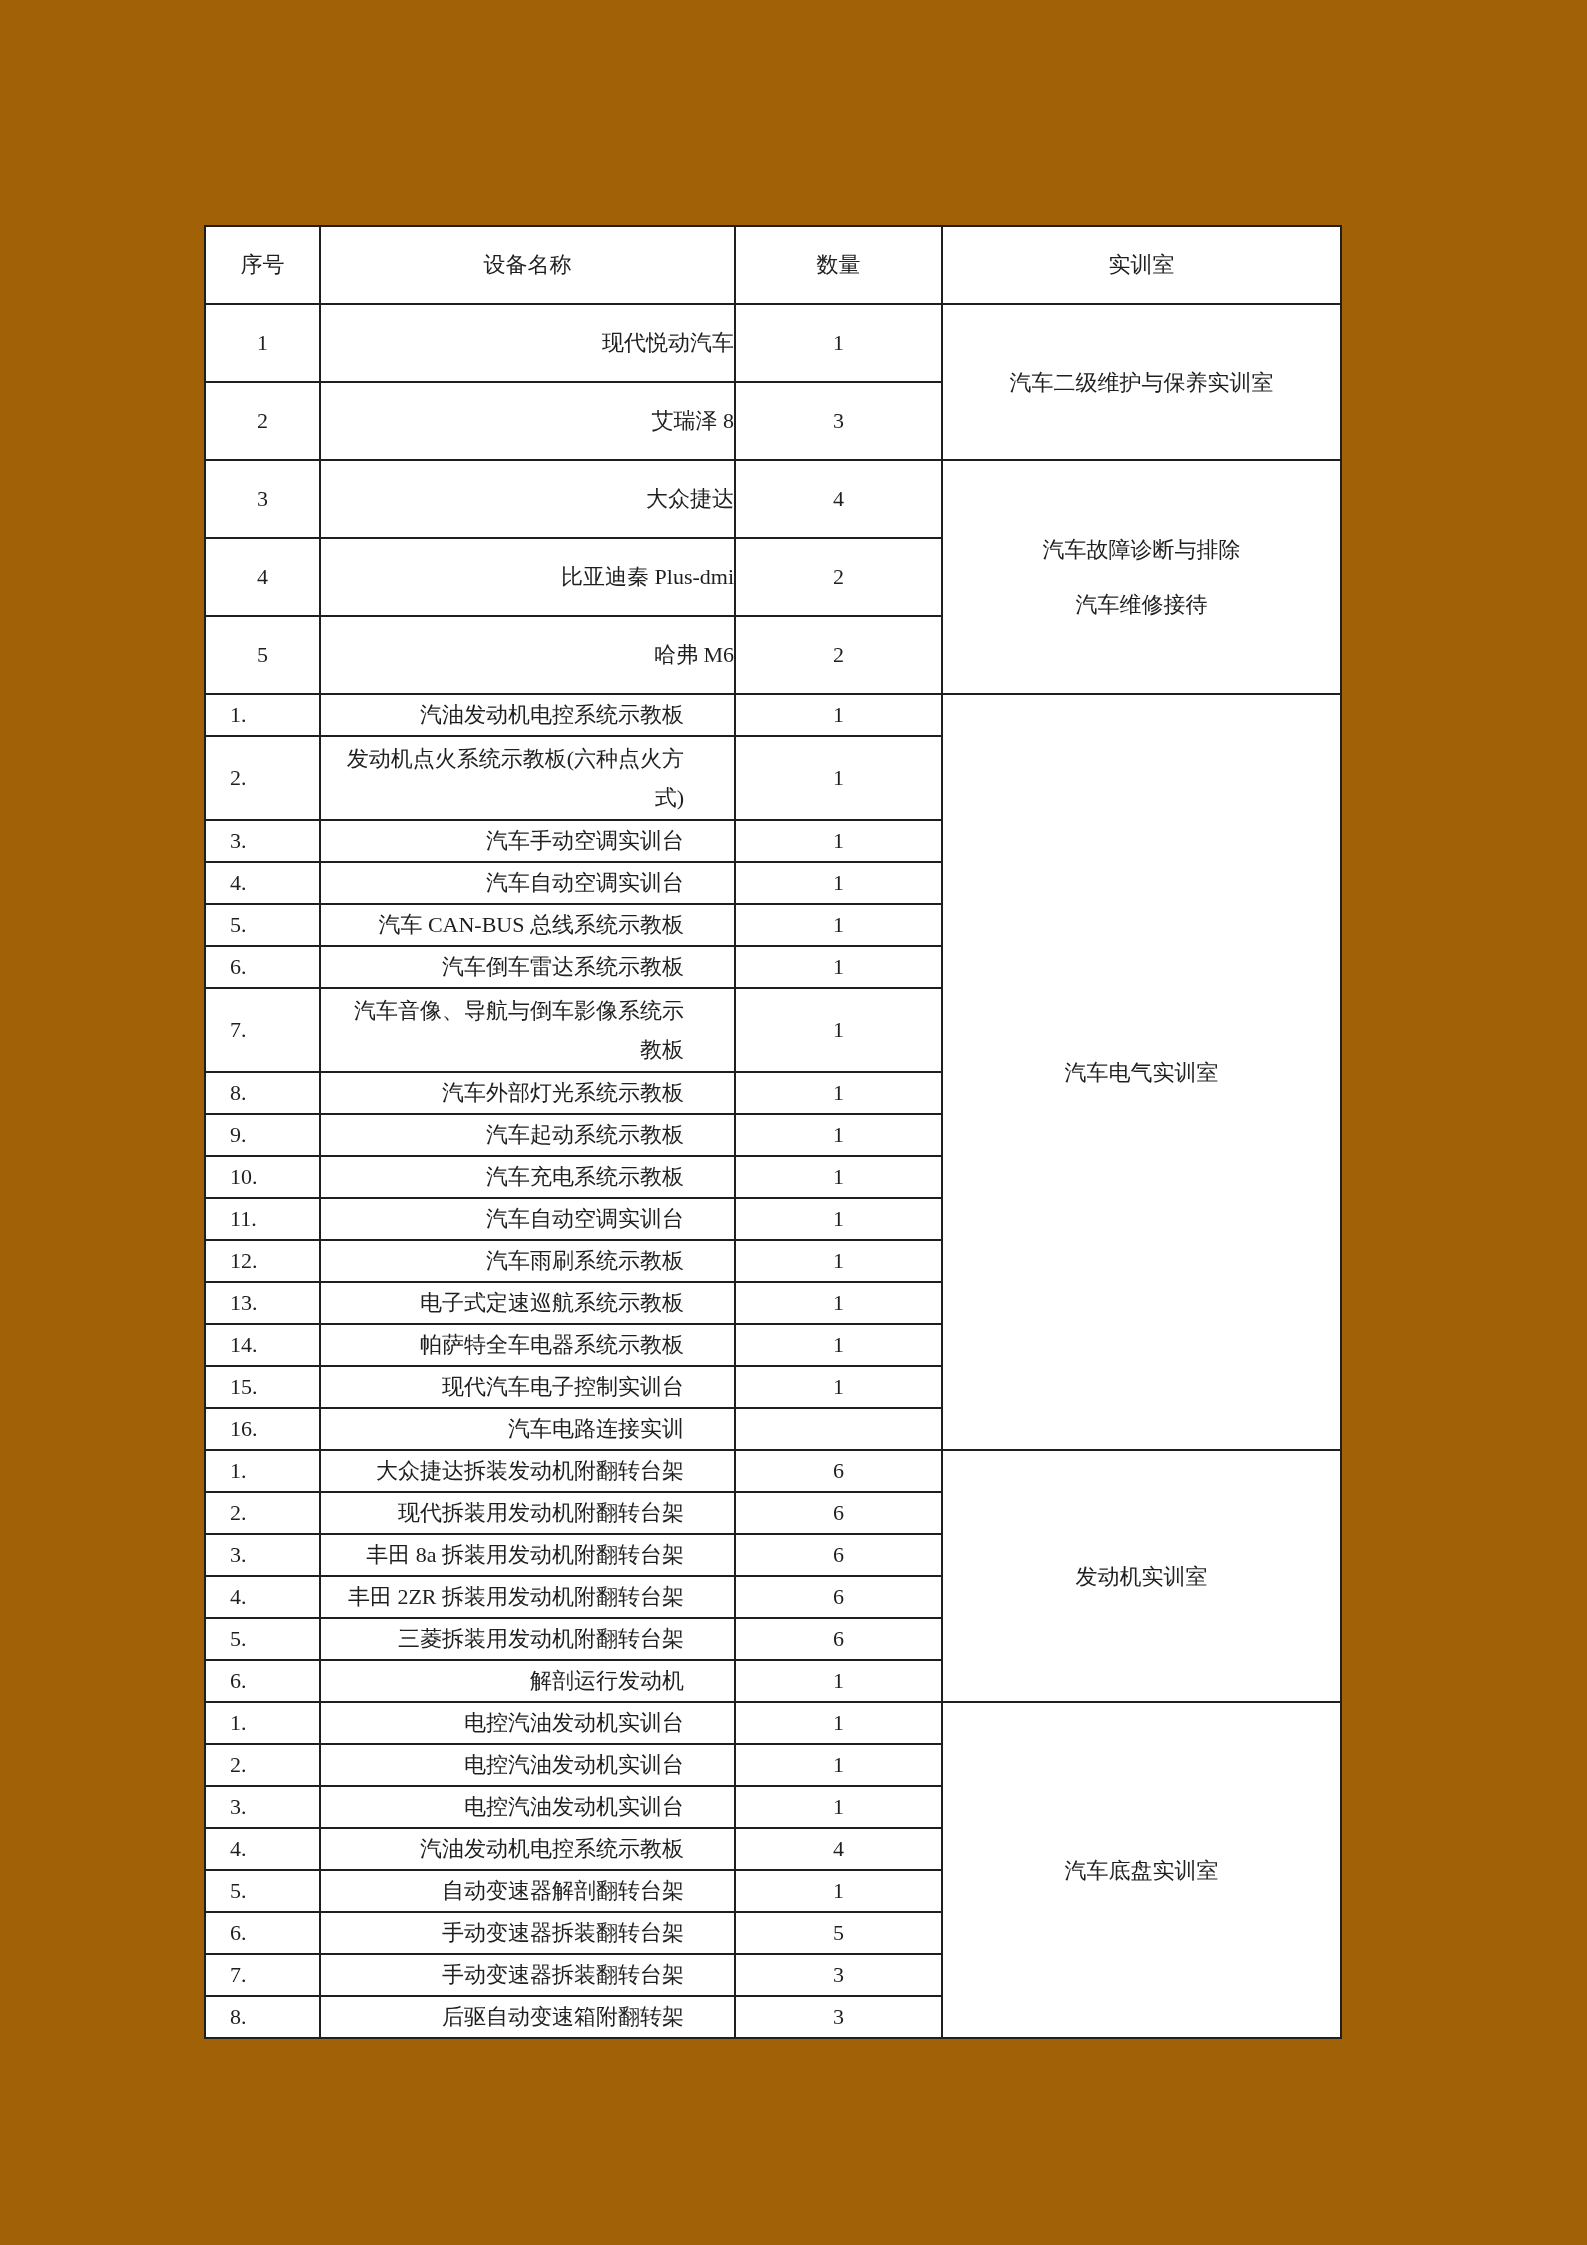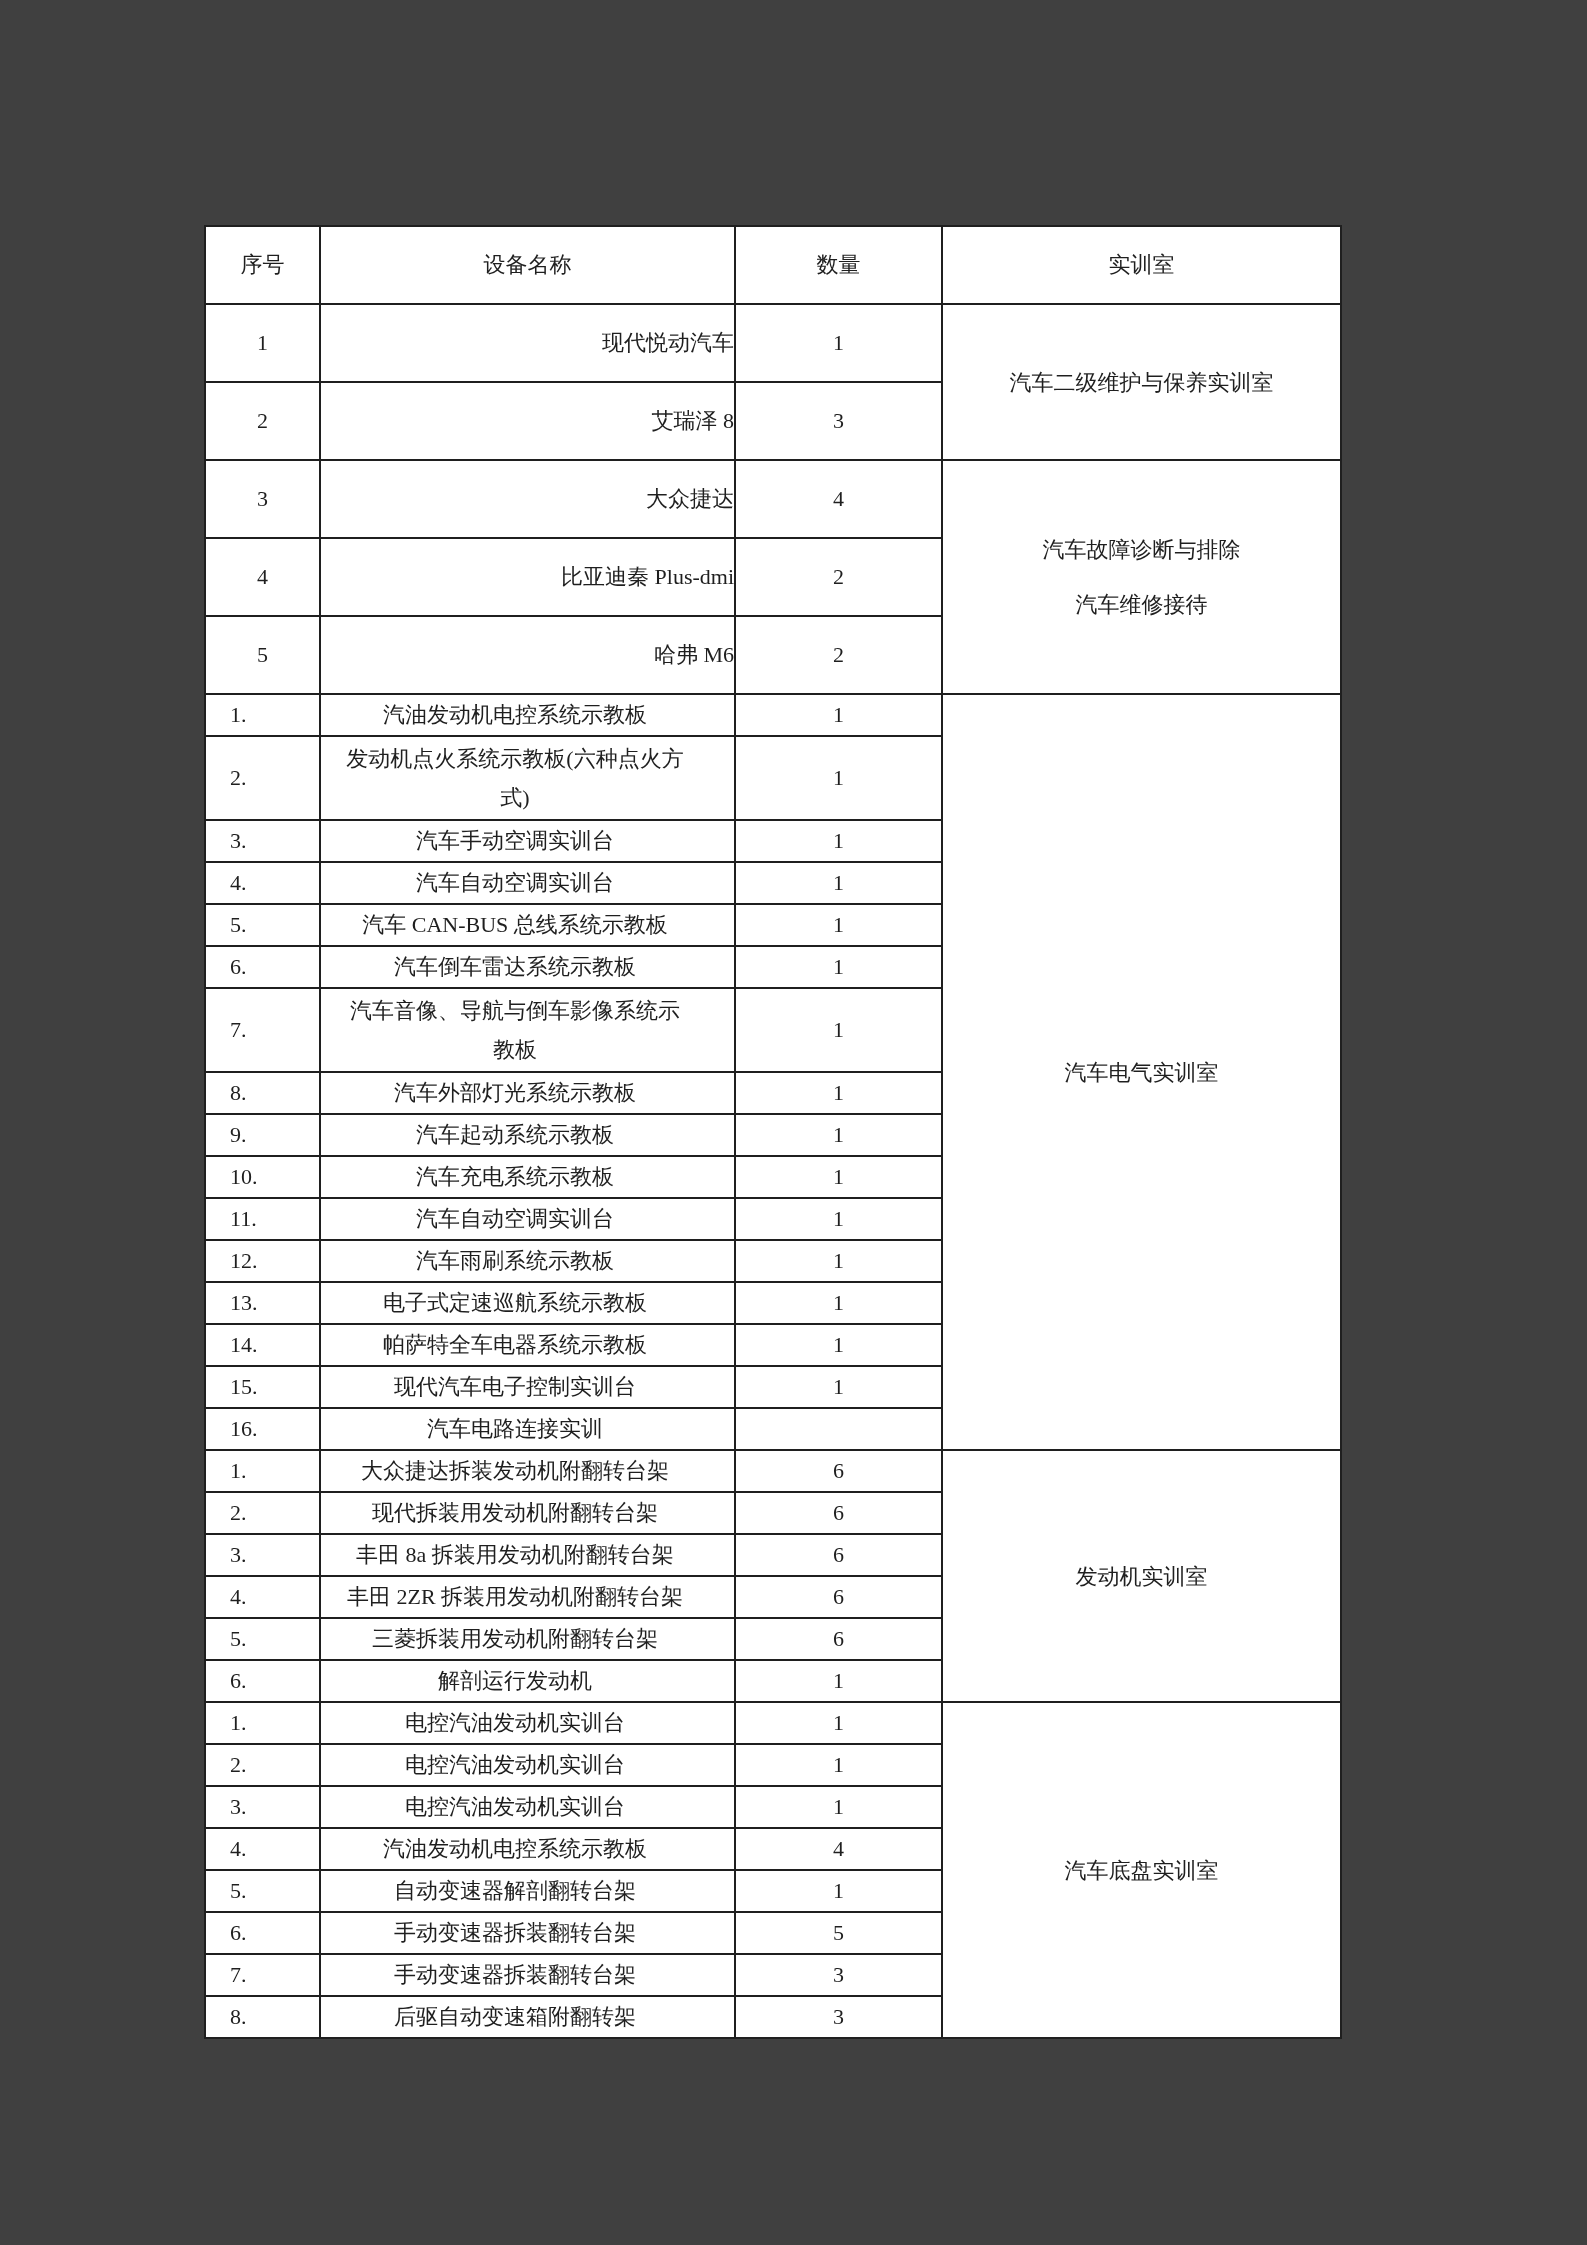--- a/index.html
+++ b/index.html
@@ -1,19 +1,19 @@
 <!DOCTYPE html>
 <html><head>
 <meta charset="utf-8">
 <style>
   html,body{margin:0;padding:0;background:#e8e8e8;}
   .page{
     position:relative;
     width:1587px;height:2245px;
-    background:#404040;
+    background:#a16207;
     font-family:"Liberation Serif","DejaVu Serif",serif;
     color:#1f1f1f;
     overflow:hidden;
   }
   table.equip{
     position:absolute;
     left:204px;top:225px;
     width:1136px;
     border-collapse:collapse;
     table-layout:fixed;
@@ -28,21 +28,21 @@
     background:#ffffff;
   }
   thead tr{height:78px;}
   tr.row-sec1{height:78px;}
   tr.row-single{height:42px;}
   tr.row-tall{height:84px;}
   th{text-align:center;}
   .c-no.center{text-align:center;}
   .c-no.no-left{text-align:left;padding-left:24px;}
   .c-name.center{text-align:right;}
-  .c-name.name-left{text-align:center;padding-left:25px;padding-right:50px;}
+  .c-name.name-left{text-align:right;padding-left:25px;padding-right:50px;}
   tr.row-tall .c-name{line-height:39px;font-family:Liberation Serif, serif;}
   tr.row-single .c-name{line-height:26px;}
   .c-qty{text-align:center;}
   .c-room{text-align:center;line-height:2.5;}
   .room-line{white-space:nowrap;}
 </style>
 </head>
 <body>
 
 <div class="page">

